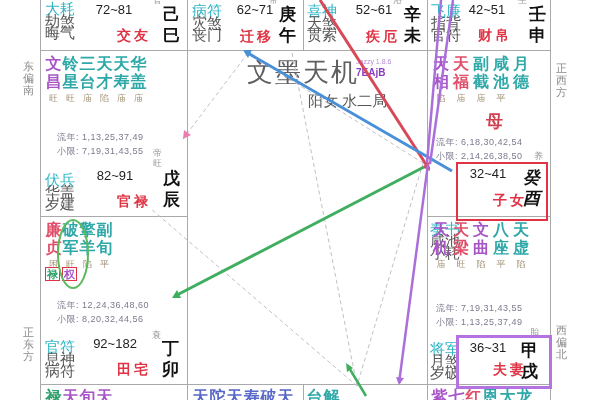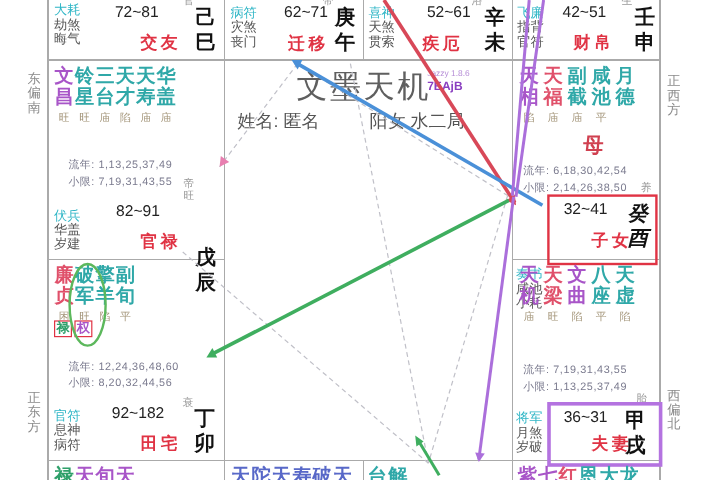--- a/index.html
+++ b/index.html
@@ -10,21 +10,21 @@
   .arrowlayer{z-index:40;}
   .cell{position:absolute;z-index:10;}
   .compass{position:absolute;width:13px;font-size:11px;color:#8a8a8a;line-height:12px;
            text-align:center;word-break:break-all;z-index:5;}
   .age{position:absolute;font-size:13px;color:#222;text-align:center;white-space:nowrap;}
   .pname{position:absolute;font-size:14px;font-weight:bold;color:#e03344;letter-spacing:3px;white-space:nowrap;}
   .branch{position:absolute;width:19px;font-size:17px;font-weight:bold;color:#111;
           line-height:21px;word-break:break-all;text-align:center;}
   .stage{position:absolute;width:11px;font-size:9px;color:#999;line-height:10px;
          word-break:break-all;text-align:center;}
-  .gods{position:absolute;font-size:11px;line-height:12px;color:#555;white-space:nowrap;}
+  .gods{position:absolute;font-size:15px;line-height:12px;color:#555;white-space:nowrap;}
   .gods .cyan{color:#2fb6c6;}
   .ln{position:absolute;font-size:9px;color:#7a7a8e;white-space:nowrap;letter-spacing:0.5px;}
   .stars{position:absolute;display:flex;}
   .scol{width:17px;text-align:center;}
   .cols5 .scol{width:20px;}
   .scol .ch{display:block;font-size:16px;font-weight:bold;line-height:18px;}
   .scol .st{display:block;font-size:9px;color:#a39478;margin-top:1px;font-weight:normal;}
   .braw{position:absolute;display:flex;font-size:16px;font-weight:bold;}
   .braw span{width:17px;text-align:center;}
   .hua{position:absolute;display:flex;gap:2px;z-index:12;}
@@ -87,21 +87,21 @@
     <div class="branch" style="left:278px;top:4px;">庚午</div>
   </div>
 
   <div class="cell">
     <div class="gods" style="left:307px;top:5px;">
         <div class="cyan">喜神</div>
         <div>天煞</div>
         <div>贯索</div>
       </div>
     <div class="age" style="left:352px;top:2px;width:44px;">52~61</div>
-    <div class="pname" style="left:352px;top:28px;">疾厄</div>
+    <div class="pname" style="left:366px;top:28px;">疾厄</div>
     <div class="stage" style="left:392px;top:-5px;">浴</div>
     <div class="branch" style="left:403px;top:4px;">辛未</div>
   </div>
 
   <div class="cell">
     <div class="gods" style="left:431px;top:5px;">
         <div class="cyan">飞廉</div>
         <div>指背</div>
         <div>官符</div>
       </div>
@@ -232,21 +232,21 @@
     <div class="ln" style="left:57px;top:131px;">流年: 1,13,25,37,49</div>
     <div class="ln" style="left:57px;top:145px;">小限: 7,19,31,43,55</div>
     <div class="gods" style="left:45px;top:174px;">
         <div class="cyan">伏兵</div>
         <div>华盖</div>
         <div>岁建</div>
       </div>
     <div class="age" style="left:92px;top:168px;width:46px;">82~91</div>
     <div class="pname" style="left:117px;top:193px;">官禄</div>
     <div class="stage" style="left:152px;top:148px;">帝旺</div>
-    <div class="branch" style="left:162px;top:168px;margin-top:36px;">戊辰</div>
+    <div class="branch" style="left:162px;top:168px;">戊辰</div>
   </div>
 
   <div class="cell">
     <div class="stars" style="left:45px;top:221px;">
         <div class="scol c-red">
           <span class="ch">廉</span>
           <span class="ch">贞</span>
           <span class="st">困</span>
         </div>
         <div class="scol c-teal">
@@ -313,21 +313,20 @@
         <span class="c-red">红</span>
         <span class="c-teal">恩</span>
         <span class="c-teal">大</span>
         <span class="c-teal">龙</span>
       </div>
   </div>
 
   <div class="ctext" style="left:247px;top:55px;font-size:26px;color:#5f5f5f;letter-spacing:2px;font-weight:normal;">文墨天机</div>
   <div class="ctext" style="left:356px;top:58px;font-size:7px;color:#b58cd6;">Jazzy 1.8.6</div>
   <div class="ctext" style="left:356px;top:67px;font-size:10px;color:#8a3fc0;font-weight:bold;">7EAjB</div>
-  <div class="ctext" style="left:198px;top:92px;font-size:15px;">姓名: 匿名</div>
   <div class="ctext" style="left:308px;top:92px;font-size:15px;">阳女 水二局</div>
 
 
   <svg class="layer arrowlayer" width="600" height="400">
     <g stroke="#c0c0c8" stroke-width="1" stroke-dasharray="4 3" fill="none">
       <line x1="292" y1="53" x2="357" y2="386"></line>
       <line x1="248" y1="53" x2="423" y2="163"></line>
       <line x1="423" y1="163" x2="357" y2="386"></line>
       <line x1="357" y1="386" x2="150" y2="208"></line>
       <line x1="248" y1="53" x2="183" y2="139"></line>

